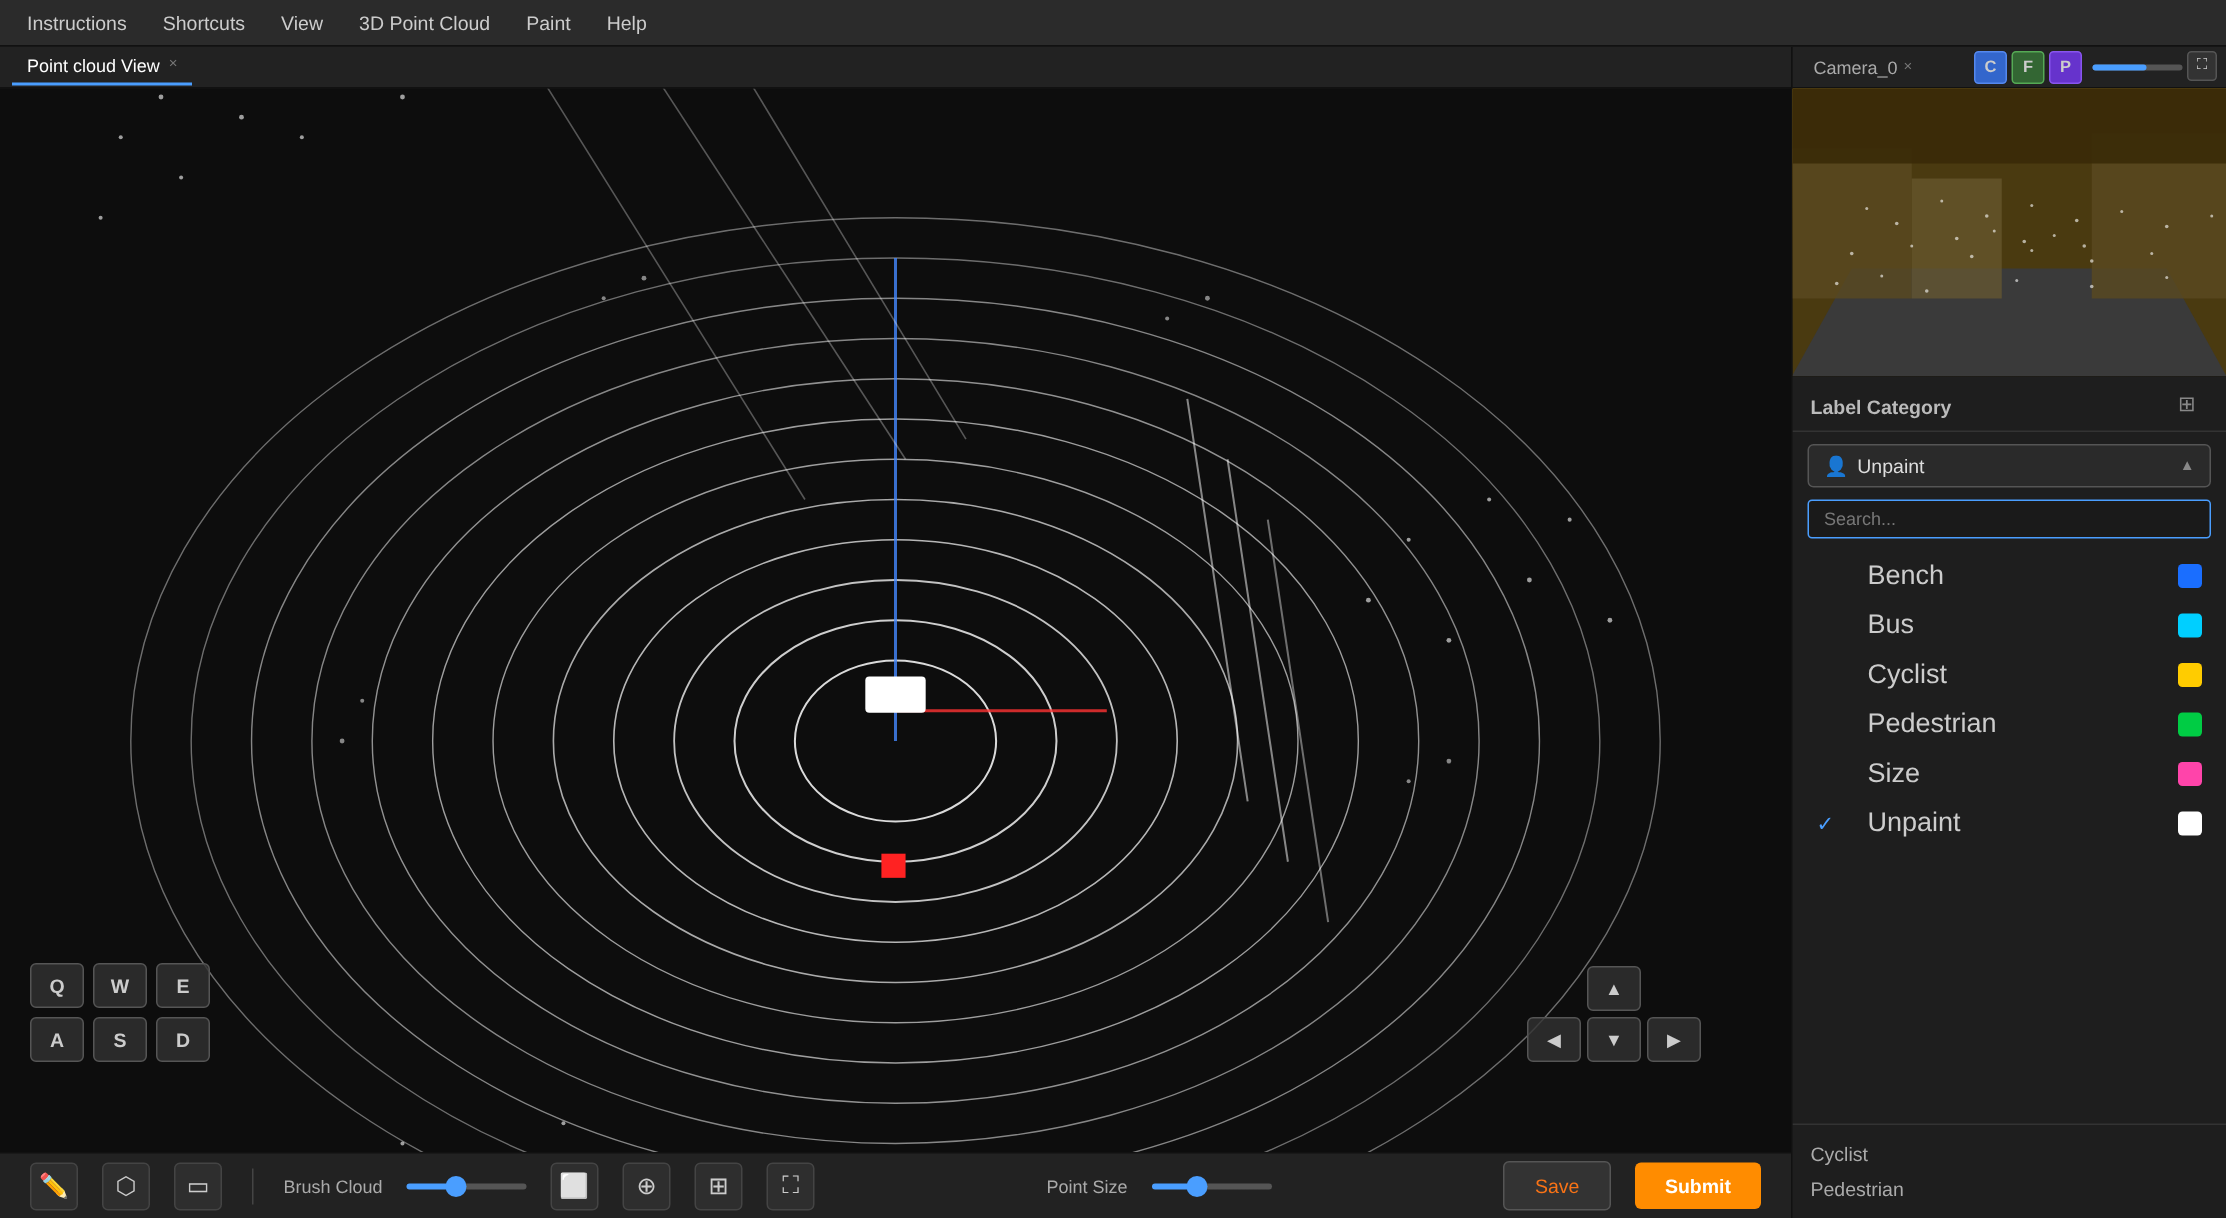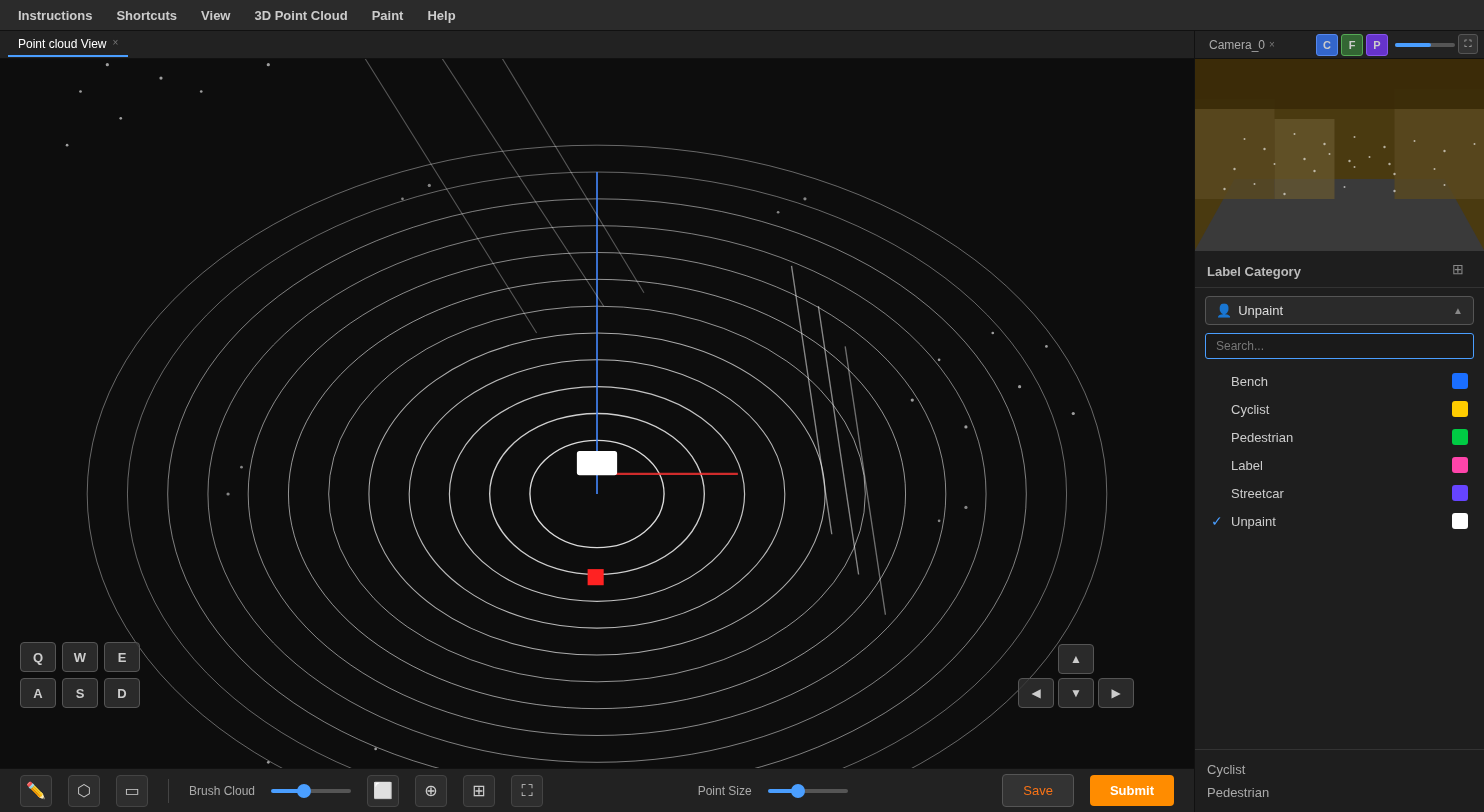--- a/index.html
+++ b/index.html
@@ -25,21 +25,20 @@
       gap: 4px;
       flex-shrink: 0;
       border-bottom: 1px solid #111;
     }
     .menubar-item {
       padding: 4px 10px;
       color: #ccc;
       cursor: pointer;
       border-radius: 3px;
       font-size: 13px;
-      font-weight: bold;
     }
 
     
     .main-area {
       display: flex;
       flex: 1;
       overflow: hidden;
     }
 
     
@@ -370,21 +369,22 @@
     .category-item.selected { }
     .category-checkmark {
       width: 16px;
       color: #4a9eff;
       font-size: 14px;
       margin-right: 4px;
     }
     .category-name {
       flex: 1;
       color: #ccc;
-      font-size: 13px;
+      font-size: 18px;
+      margin-left: 14px;
     }
     .category-color {
       width: 16px;
       height: 16px;
       border-radius: 3px;
     }
 
     
     .additional-labels {
       padding: 8px 12px;
@@ -663,37 +663,37 @@
 
       <div class="category-list">
 
       <div class="category-item">
       <span class="category-checkmark"></span>
       <span class="category-name">Bench</span>
       <div class="category-color" style="background:#1a6eff"></div>
     </div>
           <div class="category-item">
       <span class="category-checkmark"></span>
+      <span class="category-name">Bus</span>
+      <div class="category-color" style="background:#00cfff"></div>
+    </div>
+          <div class="category-item">
+      <span class="category-checkmark"></span>
       <span class="category-name">Cyclist</span>
       <div class="category-color" style="background:#ffcc00"></div>
     </div>
           <div class="category-item">
       <span class="category-checkmark"></span>
       <span class="category-name">Pedestrian</span>
       <div class="category-color" style="background:#00cc44"></div>
     </div>
           <div class="category-item">
       <span class="category-checkmark"></span>
-      <span class="category-name">Label</span>
+      <span class="category-name">Size</span>
       <div class="category-color" style="background:#ff44aa"></div>
-    </div>
-          <div class="category-item">
-      <span class="category-checkmark"></span>
-      <span class="category-name">Streetcar</span>
-      <div class="category-color" style="background:#6644ff"></div>
     </div>
           <div class="category-item selected">
       <span class="category-checkmark">✓</span>
       <span class="category-name">Unpaint</span>
       <div class="category-color" style="background:#ffffff"></div>
     </div>
         </div>
 
       <div class="additional-labels">
         <div class="additional-label">Cyclist</div>

